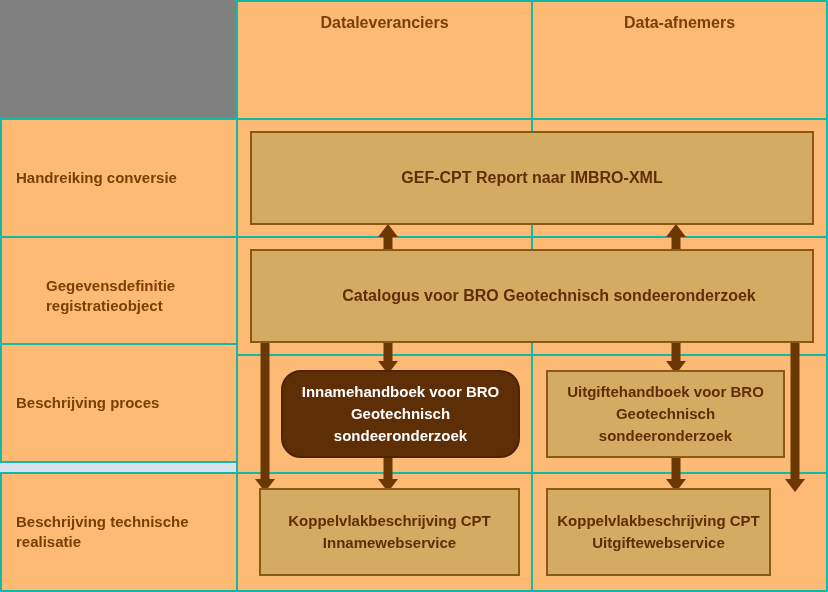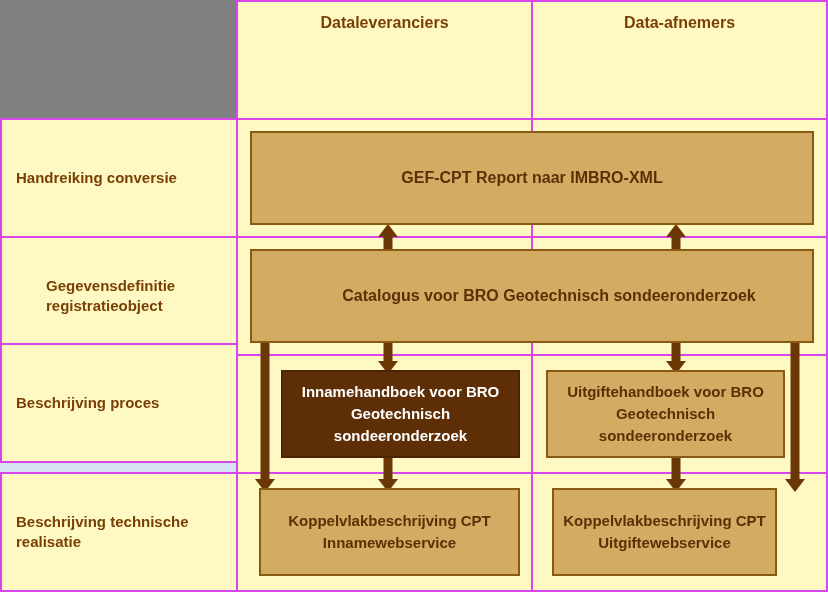--- a/index.html
+++ b/index.html
@@ -12,22 +12,22 @@
   #diagram{
     position:relative;
     width:828px;height:592px;
     background:#d6e2ef;
   }
 
   
   .cell{
     position:absolute;
     box-sizing:border-box;
-    background:#fef9c3;
-    border:2px solid #d946ef;
+    background:#fdba74;
+    border:2px solid #14b8a6;
     display:flex;
     align-items:center;
   }
   .cell.corner{
     background:#808080;
     border:none;
   }
   .cell.header{
     justify-content:center;
     align-items:flex-start;
@@ -81,20 +81,21 @@
     align-items:center;
     justify-content:center;
     text-align:center;
     padding:4px 8px;
   }
   .box.wide{font-size:16px;}
   .box.highlight{
     background:#5e2f06;
     border-color:#4a2404;
     color:#ffffff;
+    border-radius:20px;
   }
 </style>
 </head>
 <body>
 
 <div id="diagram">
 
   <div class="cell corner" style="left:0px;top:0px;width:238px;height:120px;"></div>
 
   <div class="cell header" style="left:236px;top:0px;width:297px;height:120px;">
@@ -177,17 +178,17 @@
   </div>
 
   <div class="box" style="left:259px;top:488px;width:261px;height:88px;">
     <span>Koppelvlakbeschrijving CPT Innamewebservice</span>
   </div>
 
   <div class="box" style="left:546px;top:370px;width:239px;height:88px;">
     <span>Uitgiftehandboek voor BRO Geotechnisch sondeeronderzoek</span>
   </div>
 
-  <div class="box" style="left:546px;top:488px;width:225px;height:88px;margin-left:6px;">
+  <div class="box" style="left:546px;top:488px;width:225px;height:88px;">
     <span>Koppelvlakbeschrijving CPT Uitgiftewebservice</span>
   </div>
 
 </div>
 
 </body></html>

